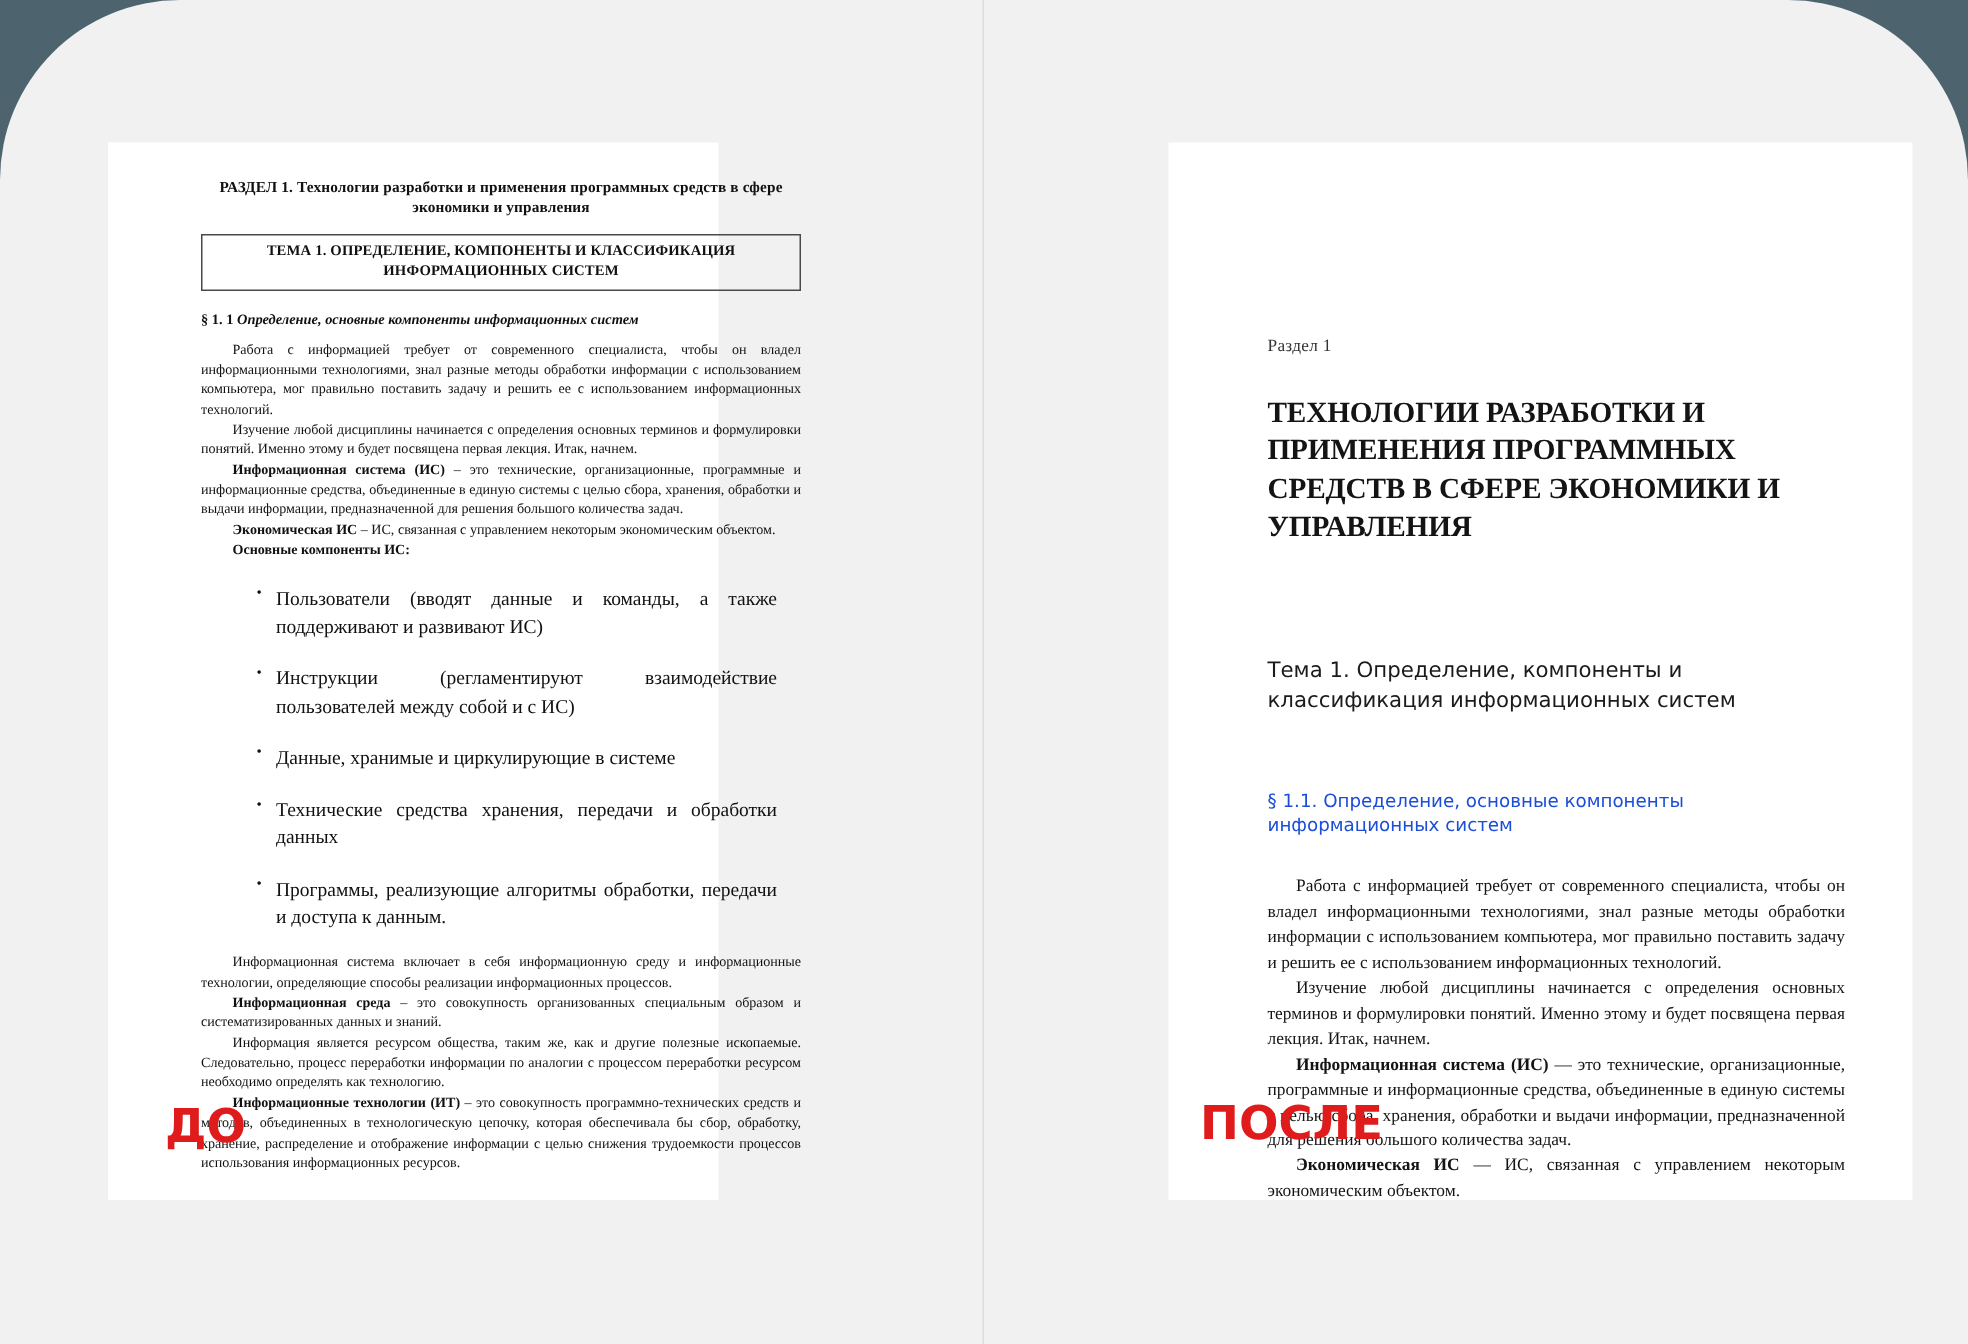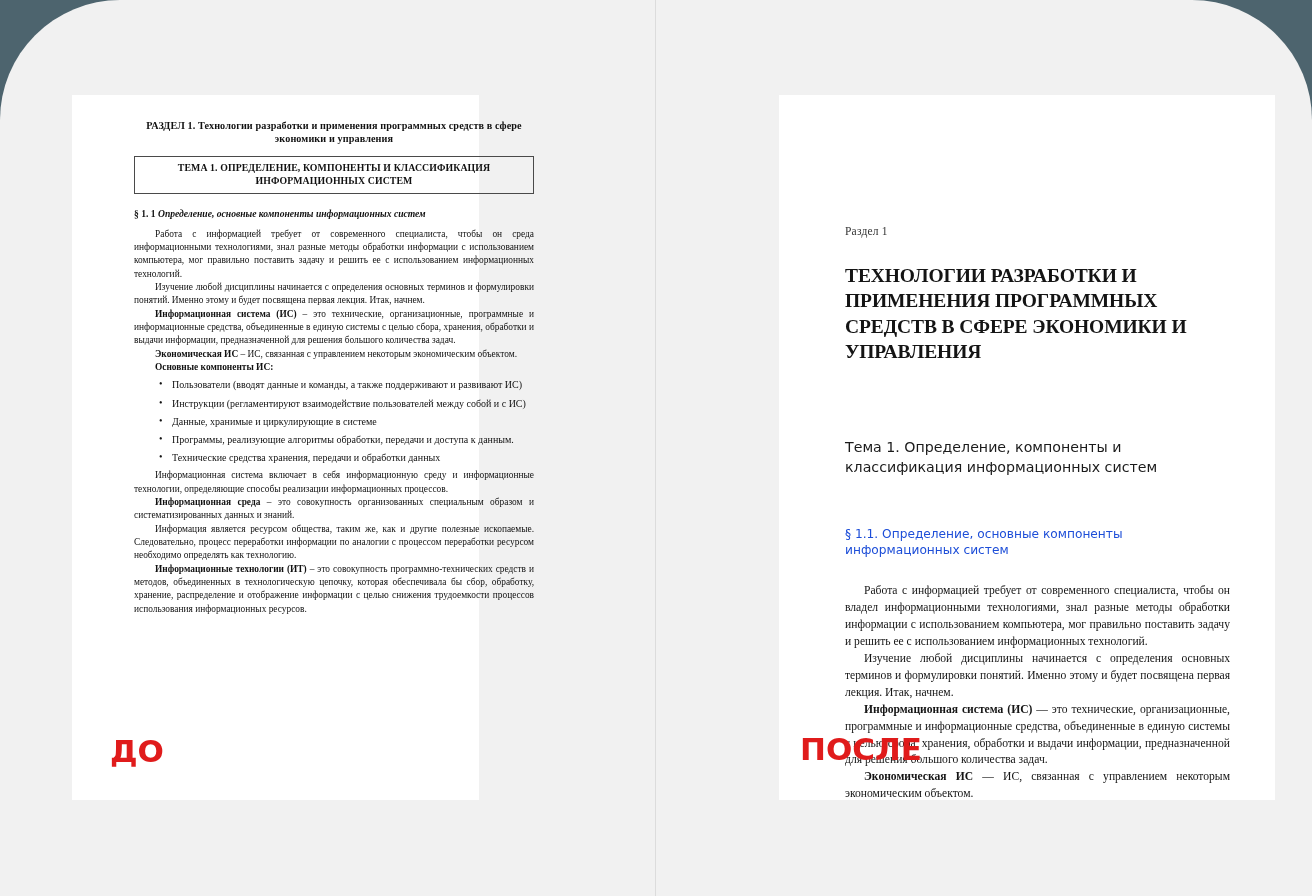--- a/index.html
+++ b/index.html
@@ -101,24 +101,24 @@
     hyphens: none;
   }
   .doc-old p b { font-weight: bold; }
   .doc-old ul {
     margin: 0;
     padding: 0 0 0 34px;
     list-style: none;
   }
   .doc-old li {
     position: relative;
-    font-size: 10px;
+    font-size: 13px;
     line-height: 1.42;
     text-align: justify;
-    margin: 4px;
+    margin: 16px;
   }
   .doc-old li::before {
     content: "\2022";
     position: absolute;
     left: -13px;
     top: -1px;
     font-size: 10px;
   }
 
   
@@ -197,35 +197,35 @@
 
       <div class="sec-title">РАЗДЕЛ 1. Технологии разработки и применения программных средств в сфере экономики и управления</div>
 
       <div class="theme-box">ТЕМА 1. ОПРЕДЕЛЕНИЕ, КОМПОНЕНТЫ И КЛАССИФИКАЦИЯ ИНФОРМАЦИОННЫХ СИСТЕМ</div>
 
       <div class="para-head">
         <span class="sig">§ 1. 1</span>
         <span>Определение, основные компоненты информационных систем</span>
       </div>
 
-      <p>Работа с информацией требует от современного специалиста, чтобы он среда информационными технологиями, знал разные методы обработки информации с использованием компьютера, мог правильно поставить задачу и решить ее с использованием информационных технологий.</p>
+      <p>Работа с информацией требует от современного специалиста, чтобы он владел информационными технологиями, знал разные методы обработки информации с использованием компьютера, мог правильно поставить задачу и решить ее с использованием информационных технологий.</p>
       <p>Изучение любой дисциплины начинается с определения основных терминов и формулировки понятий. Именно этому и будет посвящена первая лекция. Итак, начнем.</p>
 
       <p><b>Информационная система (ИС)</b><span> – это технические, организационные, программные и информационные средства, объединенные в единую системы с целью сбора, хранения, обработки и выдачи информации, предназначенной для решения большого количества задач.</span></p>
 
       <p><b>Экономическая ИС</b><span> – ИС, связанная с управлением некоторым экономическим объектом.</span></p>
 
       <p><b>Основные компоненты ИС:</b></p>
 
       <ul>
         <li>Пользователи (вводят данные и команды, а также поддерживают и развивают ИС)</li>
         <li>Инструкции (регламентируют взаимодействие пользователей между собой и с ИС)</li>
         <li>Данные, хранимые и циркулирующие в системе</li>
+        <li>Технические средства хранения, передачи и обработки данных</li>
         <li>Программы, реализующие алгоритмы обработки, передачи и доступа к данным.</li>
-        <li>Технические средства хранения, передачи и обработки данных</li>
       </ul>
 
       <p>Информационная система включает в себя информационную среду и информационные технологии, определяющие способы реализации информационных процессов.</p>
 
       <p><b>Информационная среда</b><span> – это совокупность организованных специальным образом и систематизированных данных и знаний.</span></p>
 
       <p>Информация является ресурсом общества, таким же, как и другие полезные ископаемые. Следовательно, процесс переработки информации по аналогии с процессом переработки ресурсом необходимо определять как технологию.</p>
 
       <p><b>Информационные технологии (ИТ)</b><span> – это совокупность программно-технических средств и методов, объединенных в технологическую цепочку, которая обеспечивала бы сбор, обработку, хранение, распределение и отображение информации с целью снижения трудоемкости процессов использования информационных ресурсов.</span></p>
 

